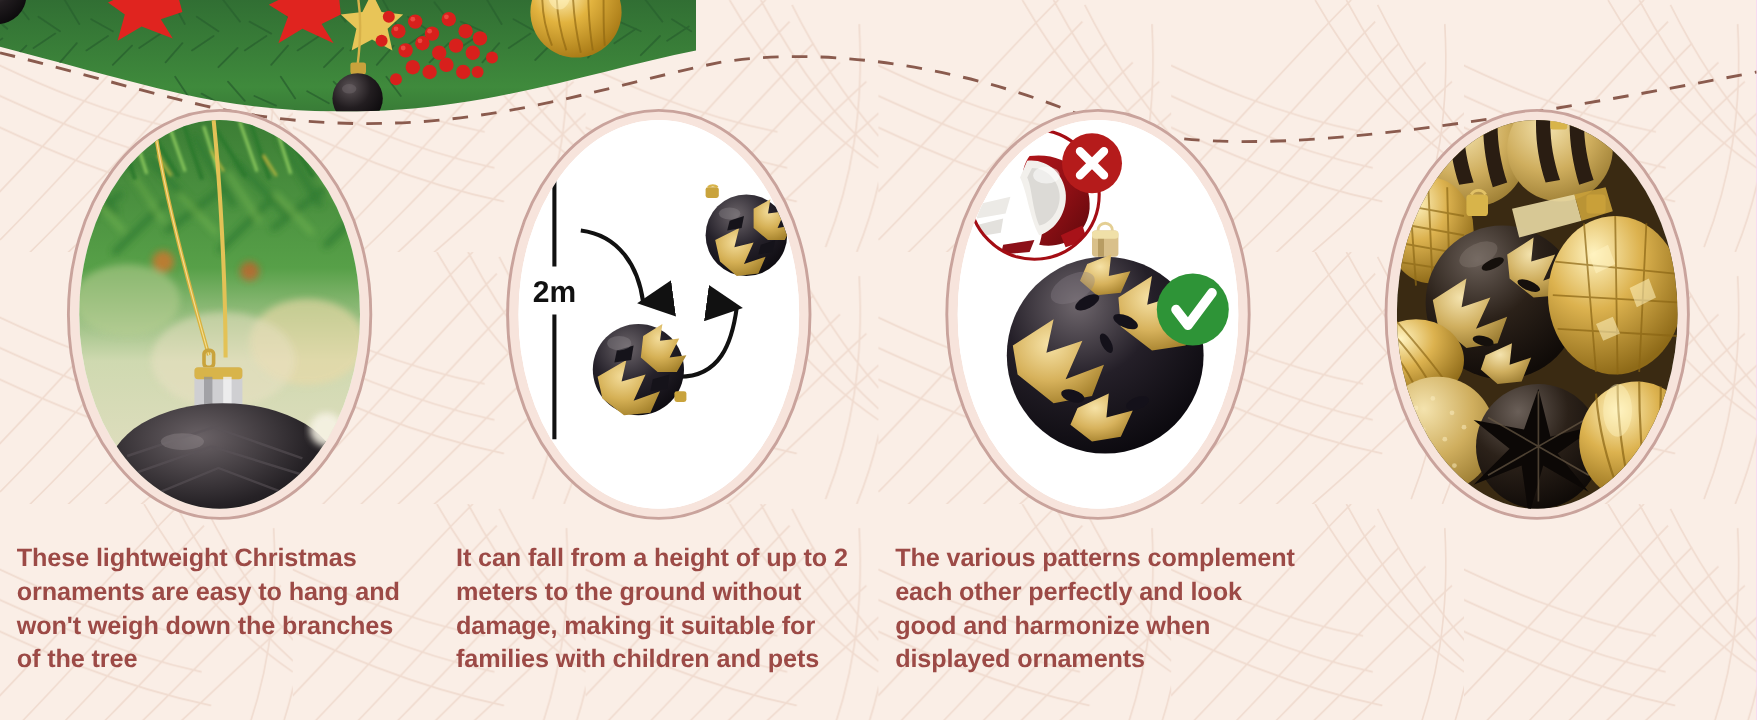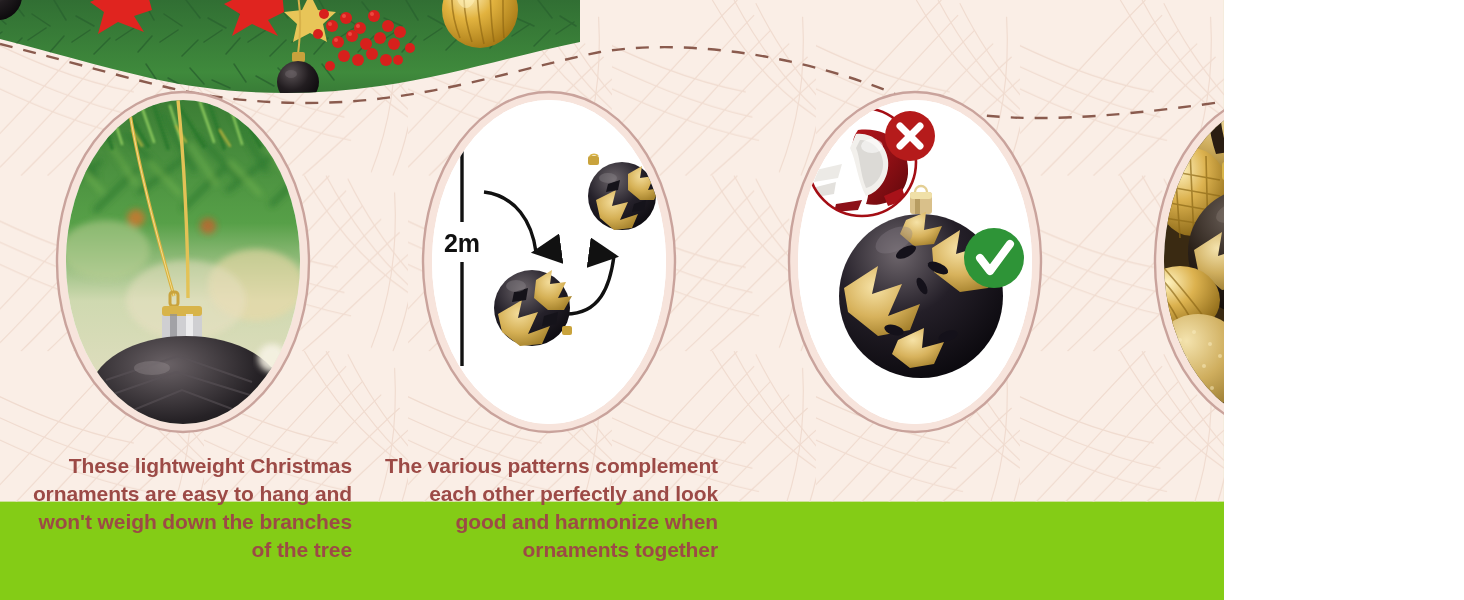--- a/index.html
+++ b/index.html
@@ -6,24 +6,24 @@
   html, body {
     margin: 0;
     padding: 0;
     background: #ffffff;
   }
   body {
     font-family: "Liberation Sans", sans-serif;
   }
   .infographic {
     position: relative;
-    width: 1224px;
+    width: 1464px;
     height: 600px;
     overflow: hidden;
-    background: #84cc16;
+    background: #f0abfc;
   }
 
   
   .bg-texture {
     position: absolute;
     inset: 0;
     z-index: 0;
     pointer-events: none;
   }
 
@@ -102,21 +102,21 @@
     left: 0;
     width: 1464px;
     height: 148px;
     display: flex;
     z-index: 2;
   }
   .caption {
     width: 366px;
     padding: 0 14px;
     box-sizing: border-box;
-    text-align: right;
+    text-align: left;
     color: #9c4a46;
     font-size: 21px;
     font-weight: bold;
     line-height: 1.33;
     letter-spacing: -0.1px;
   }
 </style>
 </head>
 <body>
 
@@ -653,16 +653,17 @@
             <path d="M148,62 l26,-6 l6,20 l-26,8 Z" fill="#c9a03a" opacity="0.9"></path>
           </g>
         </svg>
       </div>
     </div>
 
   </div>
 
   <div class="captions">
     <div class="caption">These lightweight Christmas ornaments are easy to hang and won't weigh down the branches of the tree</div>
-    <div class="caption">The various patterns complement each other perfectly and look good and harmonize when ornaments together</div>
+    <div class="caption">It can fall from a height of up to 2 meters to the ground without damage, making it suitable for families with children and pets</div>
+    <div class="caption">The various patterns complement each other perfectly and look good and harmonize when displayed ornaments</div>
   </div>
 
 </div>
 
 </body></html>

